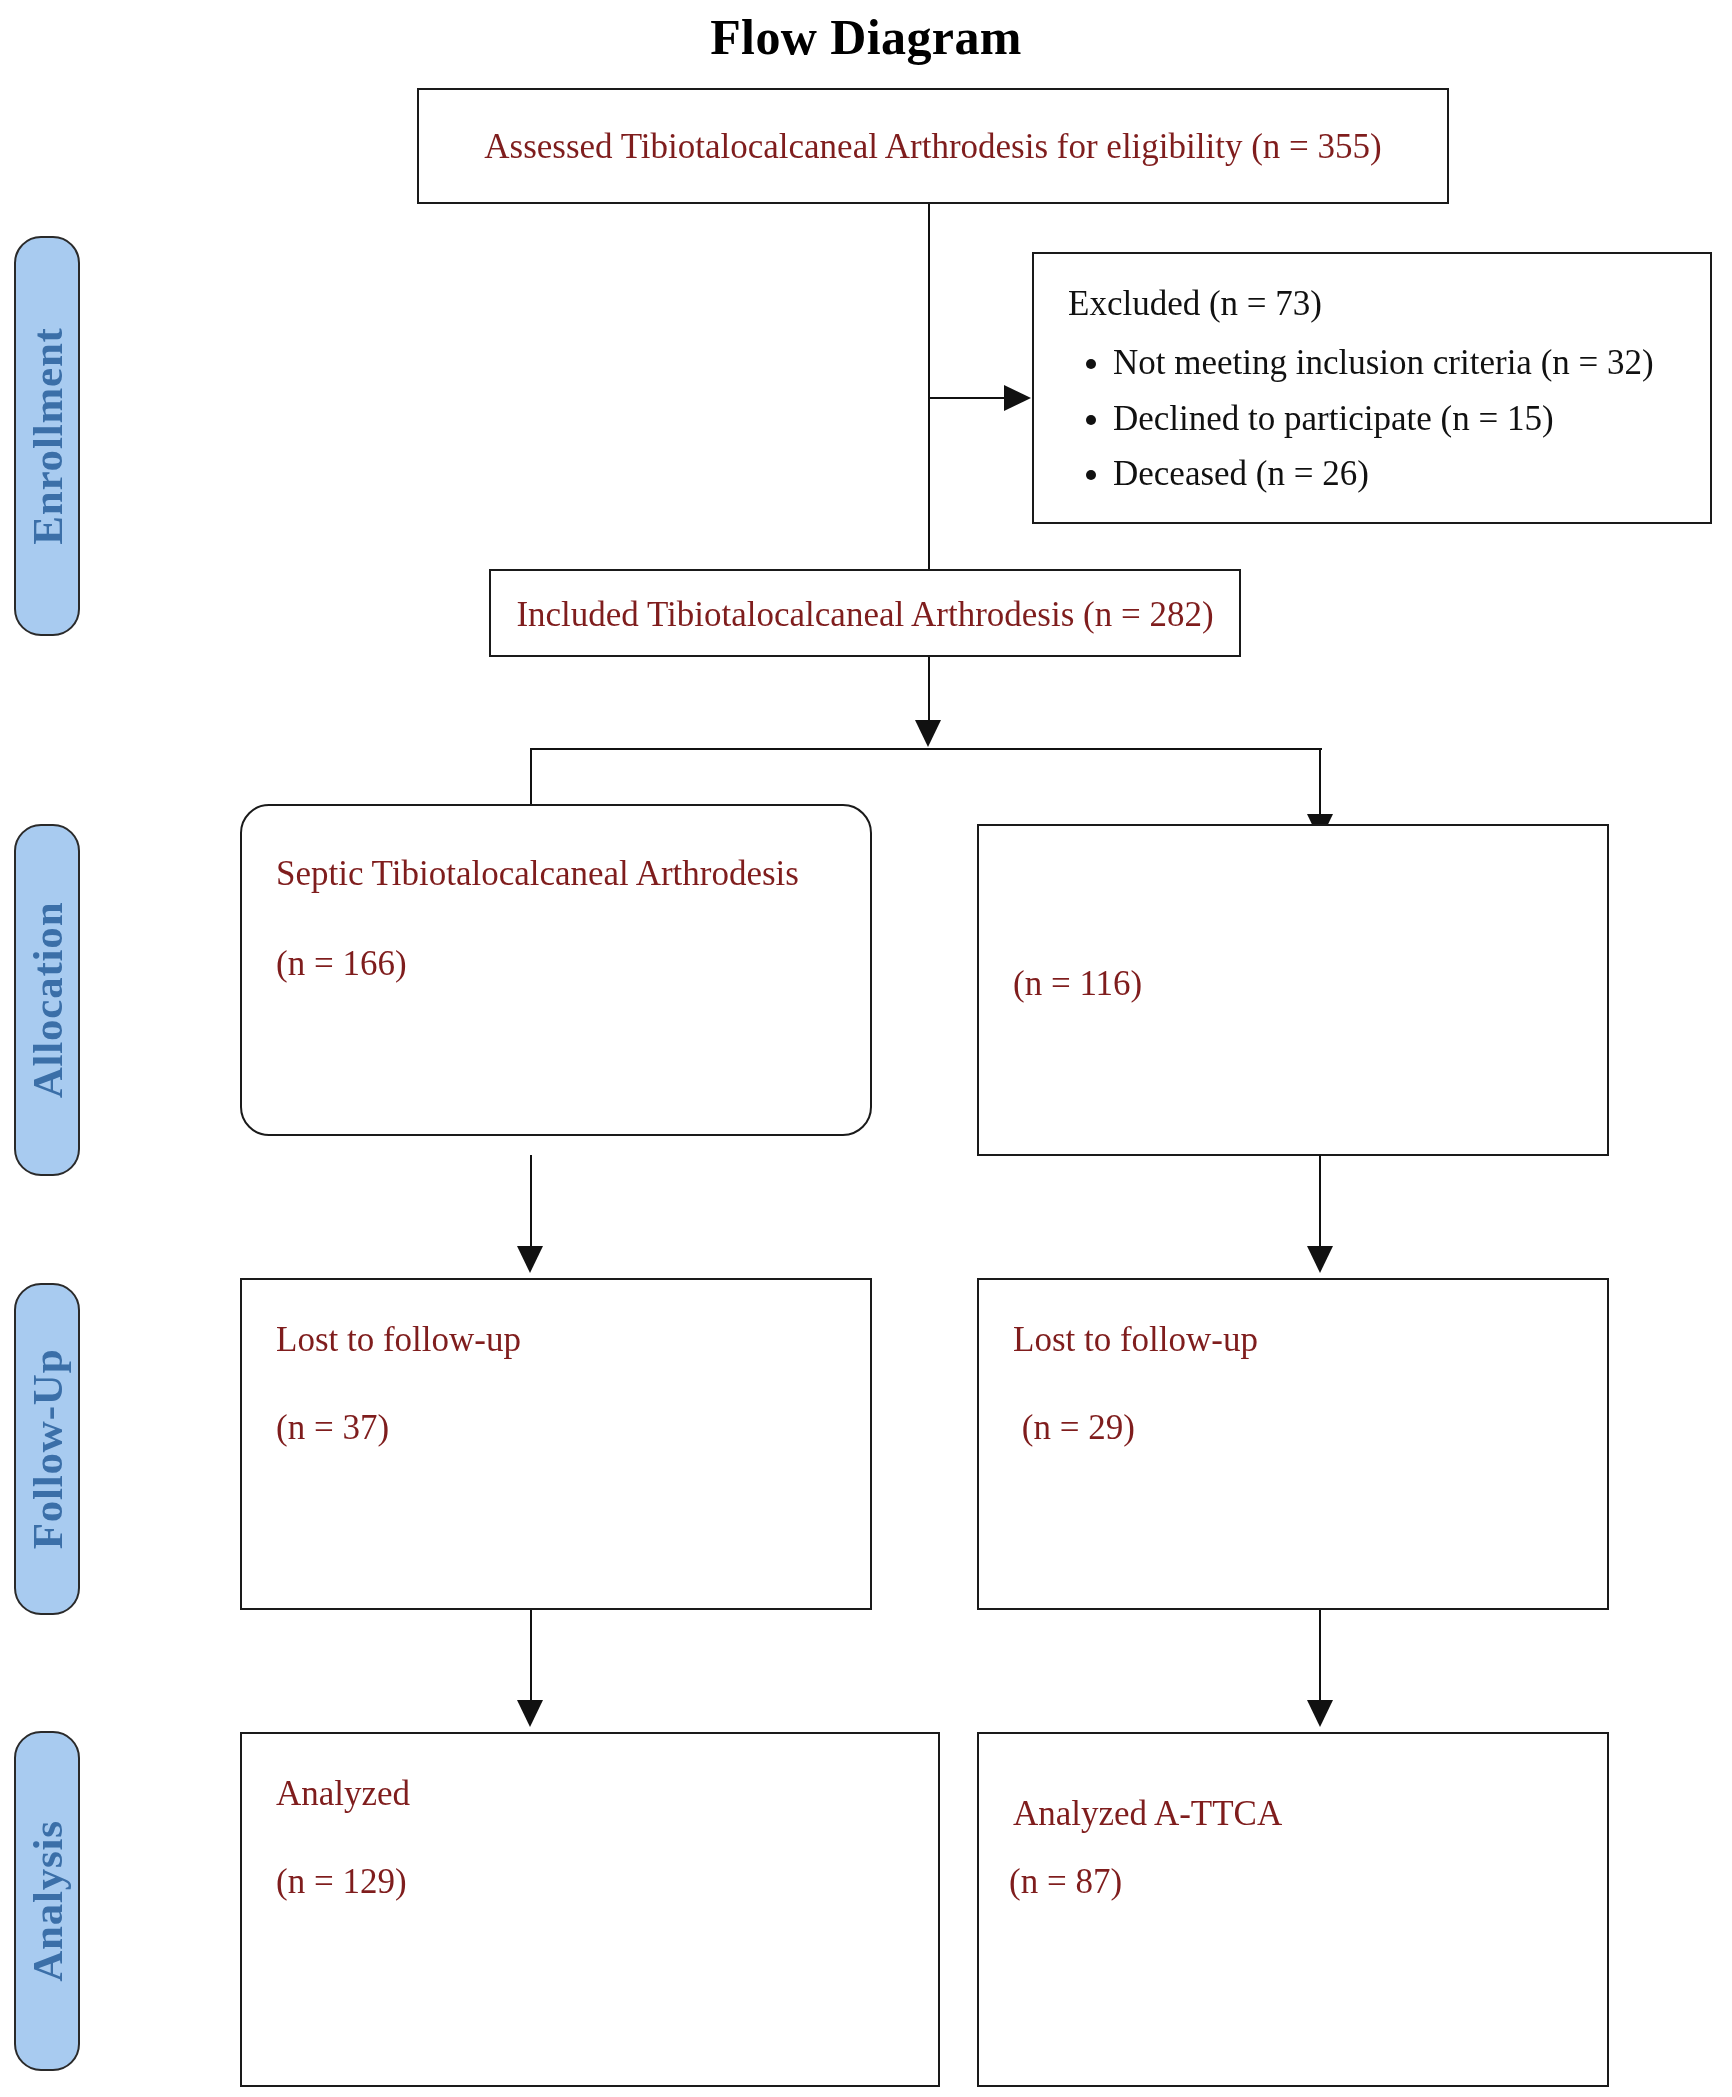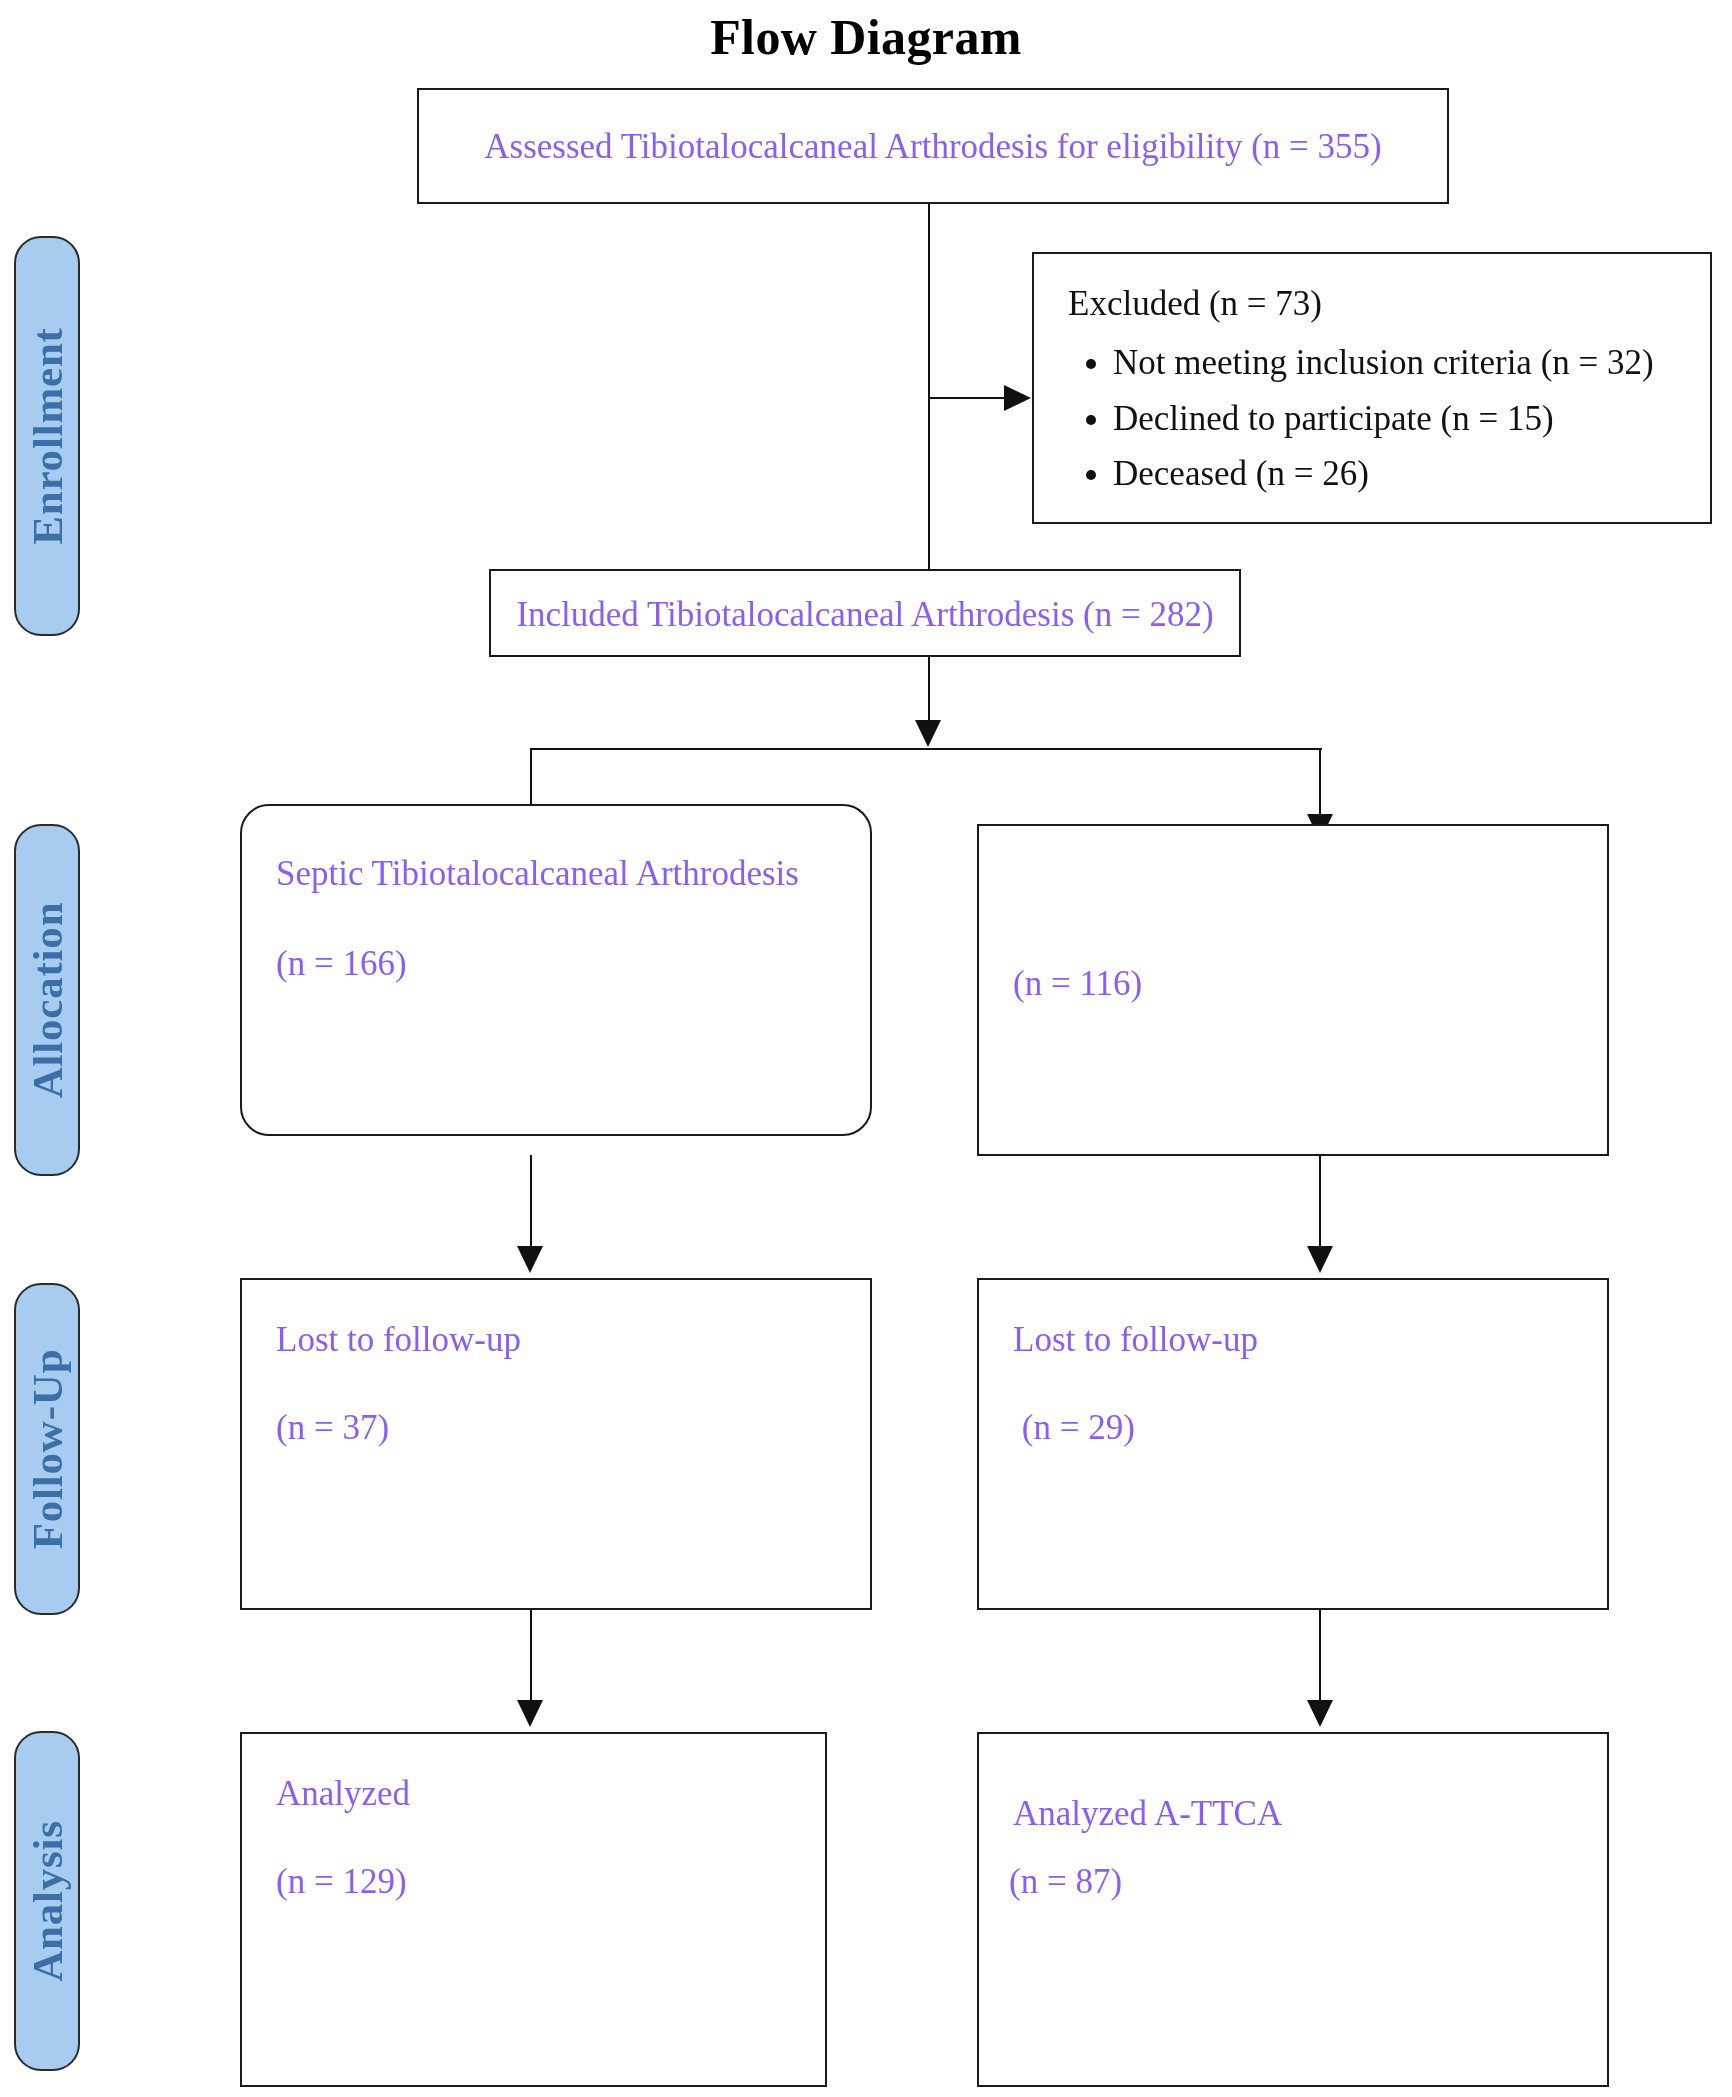--- a/index.html
+++ b/index.html
@@ -55,21 +55,21 @@
   
   .flow-box {
     position: absolute;
     background: #ffffff;
     border: 2.4px solid #1a1a1a;
     box-sizing: border-box;
   }
   .flow-box .box-text {
     position: absolute;
     font-size: 35px;
-    color: #8b5cf6;
+    color: #7f1d1d;
     font-family: "Liberation Serif", "DejaVu Serif", serif;
     line-height: 1.25;
     white-space: pre-wrap;
   }
   .box-text.centered {
     left: 0;
     width: 100%;
     text-align: center;
   }
   .box-text.lefted {
@@ -209,21 +209,21 @@
     <div class="box-text lefted" style="left:34px; top:38px;">Lost to follow-up</div>
     <div class="box-text lefted" style="left:34px; top:126px;"> (n = 29)</div>
   </div>
 
   <div class="vline" style="left:530px; top:1610px; height:96px;"></div>
   <div class="arrow-down" style="left:517px; top:1700px;"></div>
 
   <div class="vline" style="left:1319px; top:1610px; height:96px;"></div>
   <div class="arrow-down" style="left:1307px; top:1700px;"></div>
 
-  <div class="flow-box" style="left:240px; top:1732px; width:587px; height:355px;">
+  <div class="flow-box" style="left:240px; top:1732px; width:700px; height:355px;">
     <div class="box-text lefted" style="left:34px; top:38px;">Analyzed</div>
     <div class="box-text lefted" style="left:34px; top:126px;">(n = 129)</div>
   </div>
 
   <div class="flow-box" style="left:977px; top:1732px; width:632px; height:355px;">
     <div class="box-text lefted" style="left:34px; top:38px;margin-top:20px;">Analyzed A-TTCA</div>
     <div class="box-text lefted" style="left:30px; top:126px;">(n = 87)</div>
   </div>
 
 </div>

